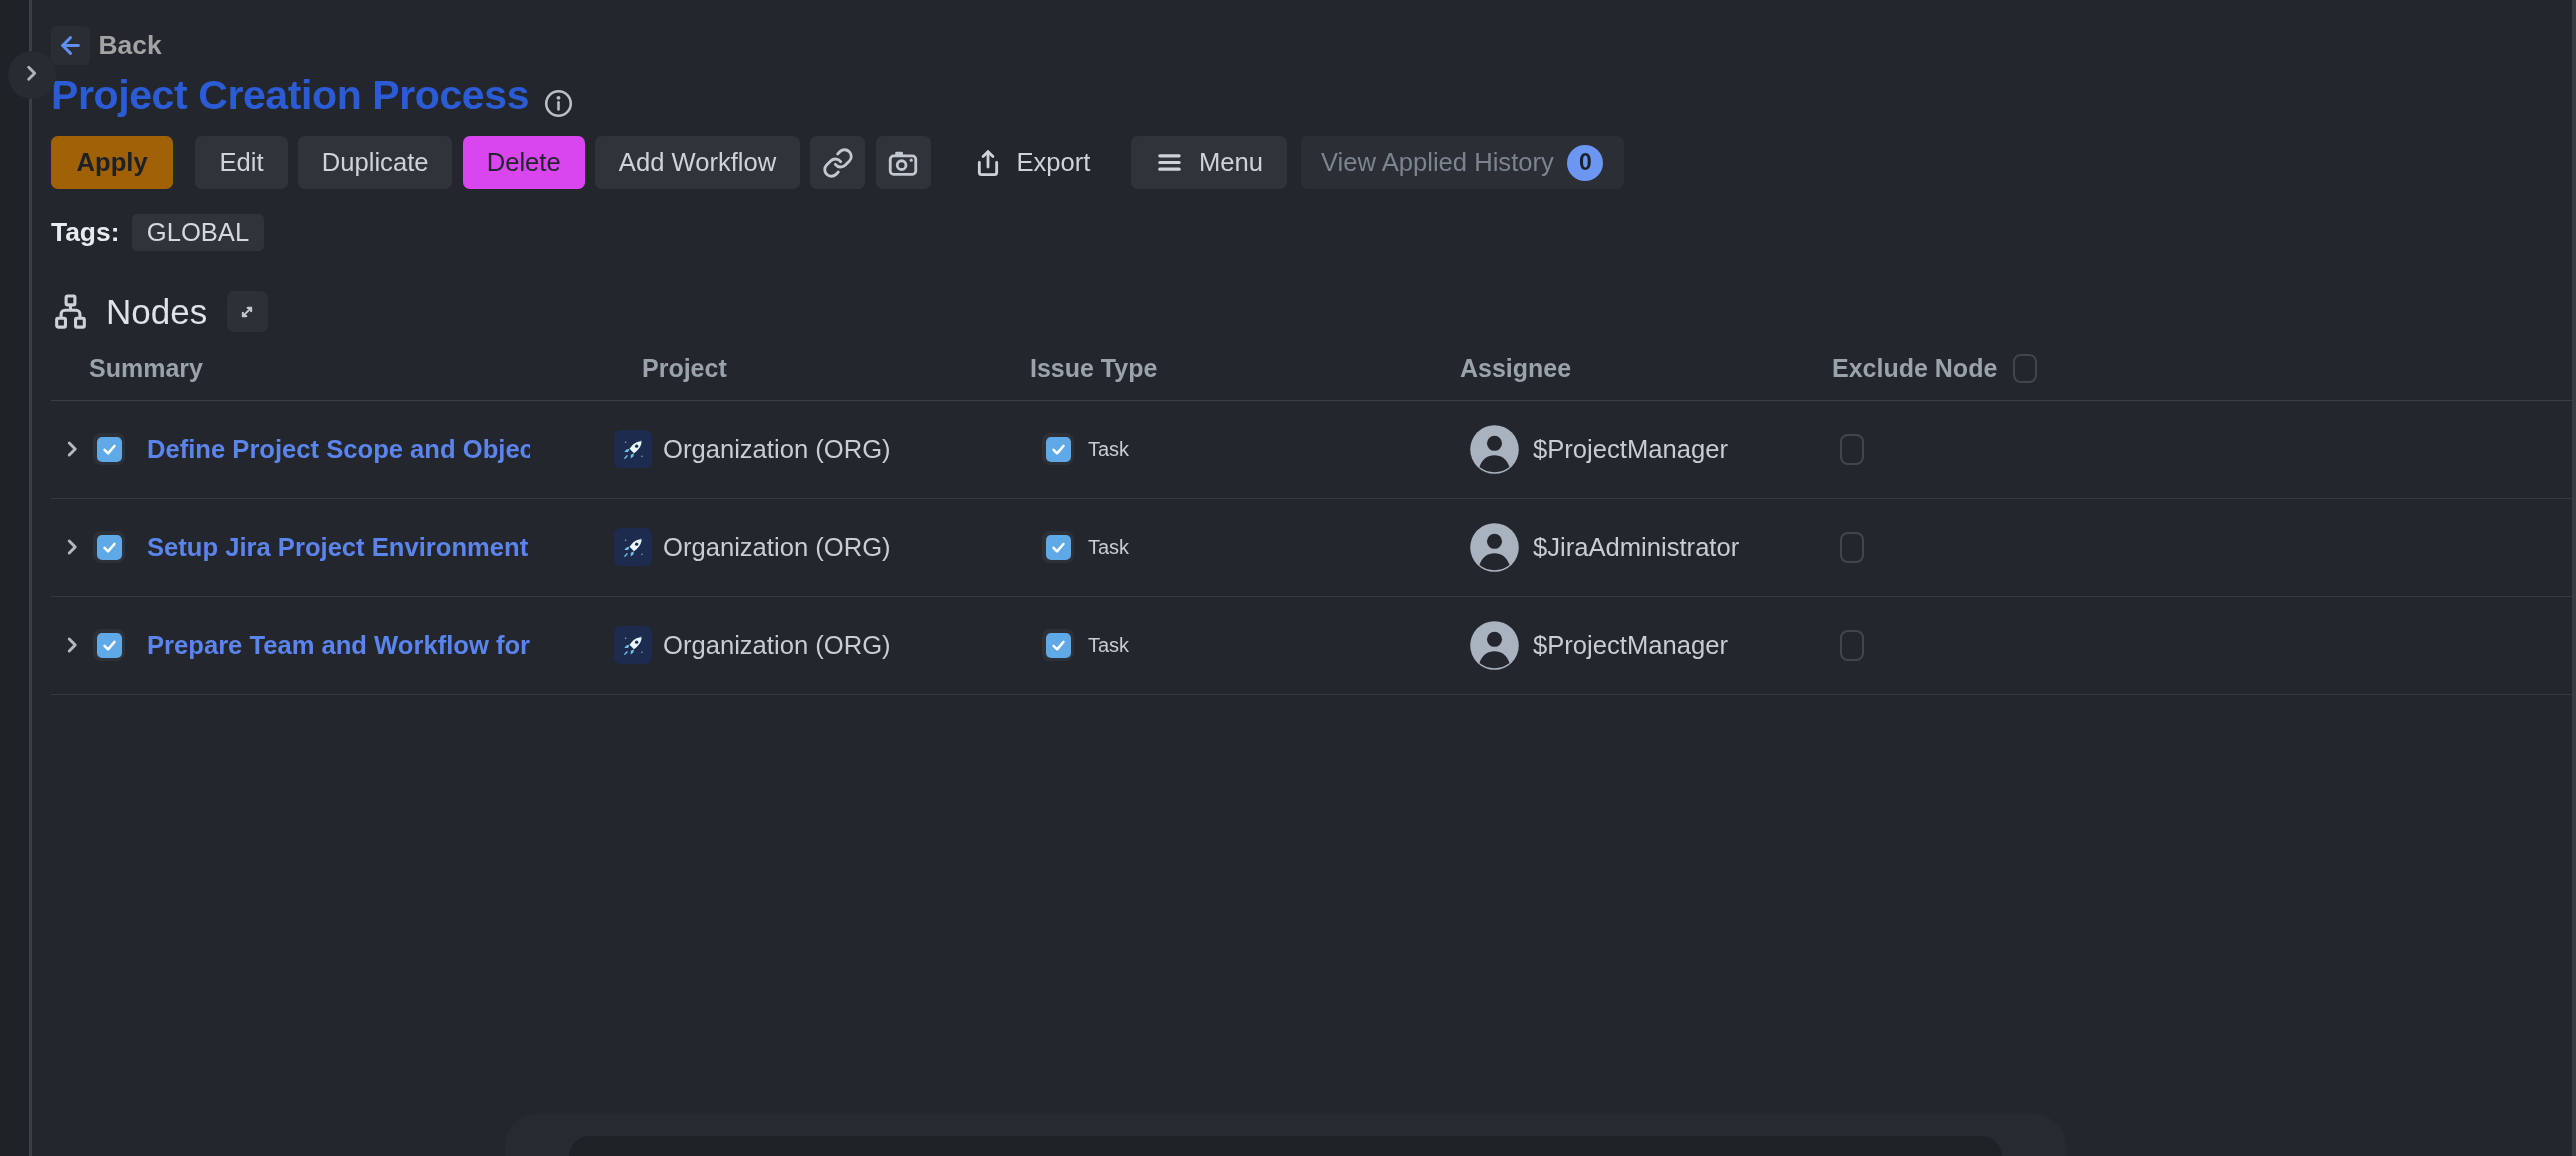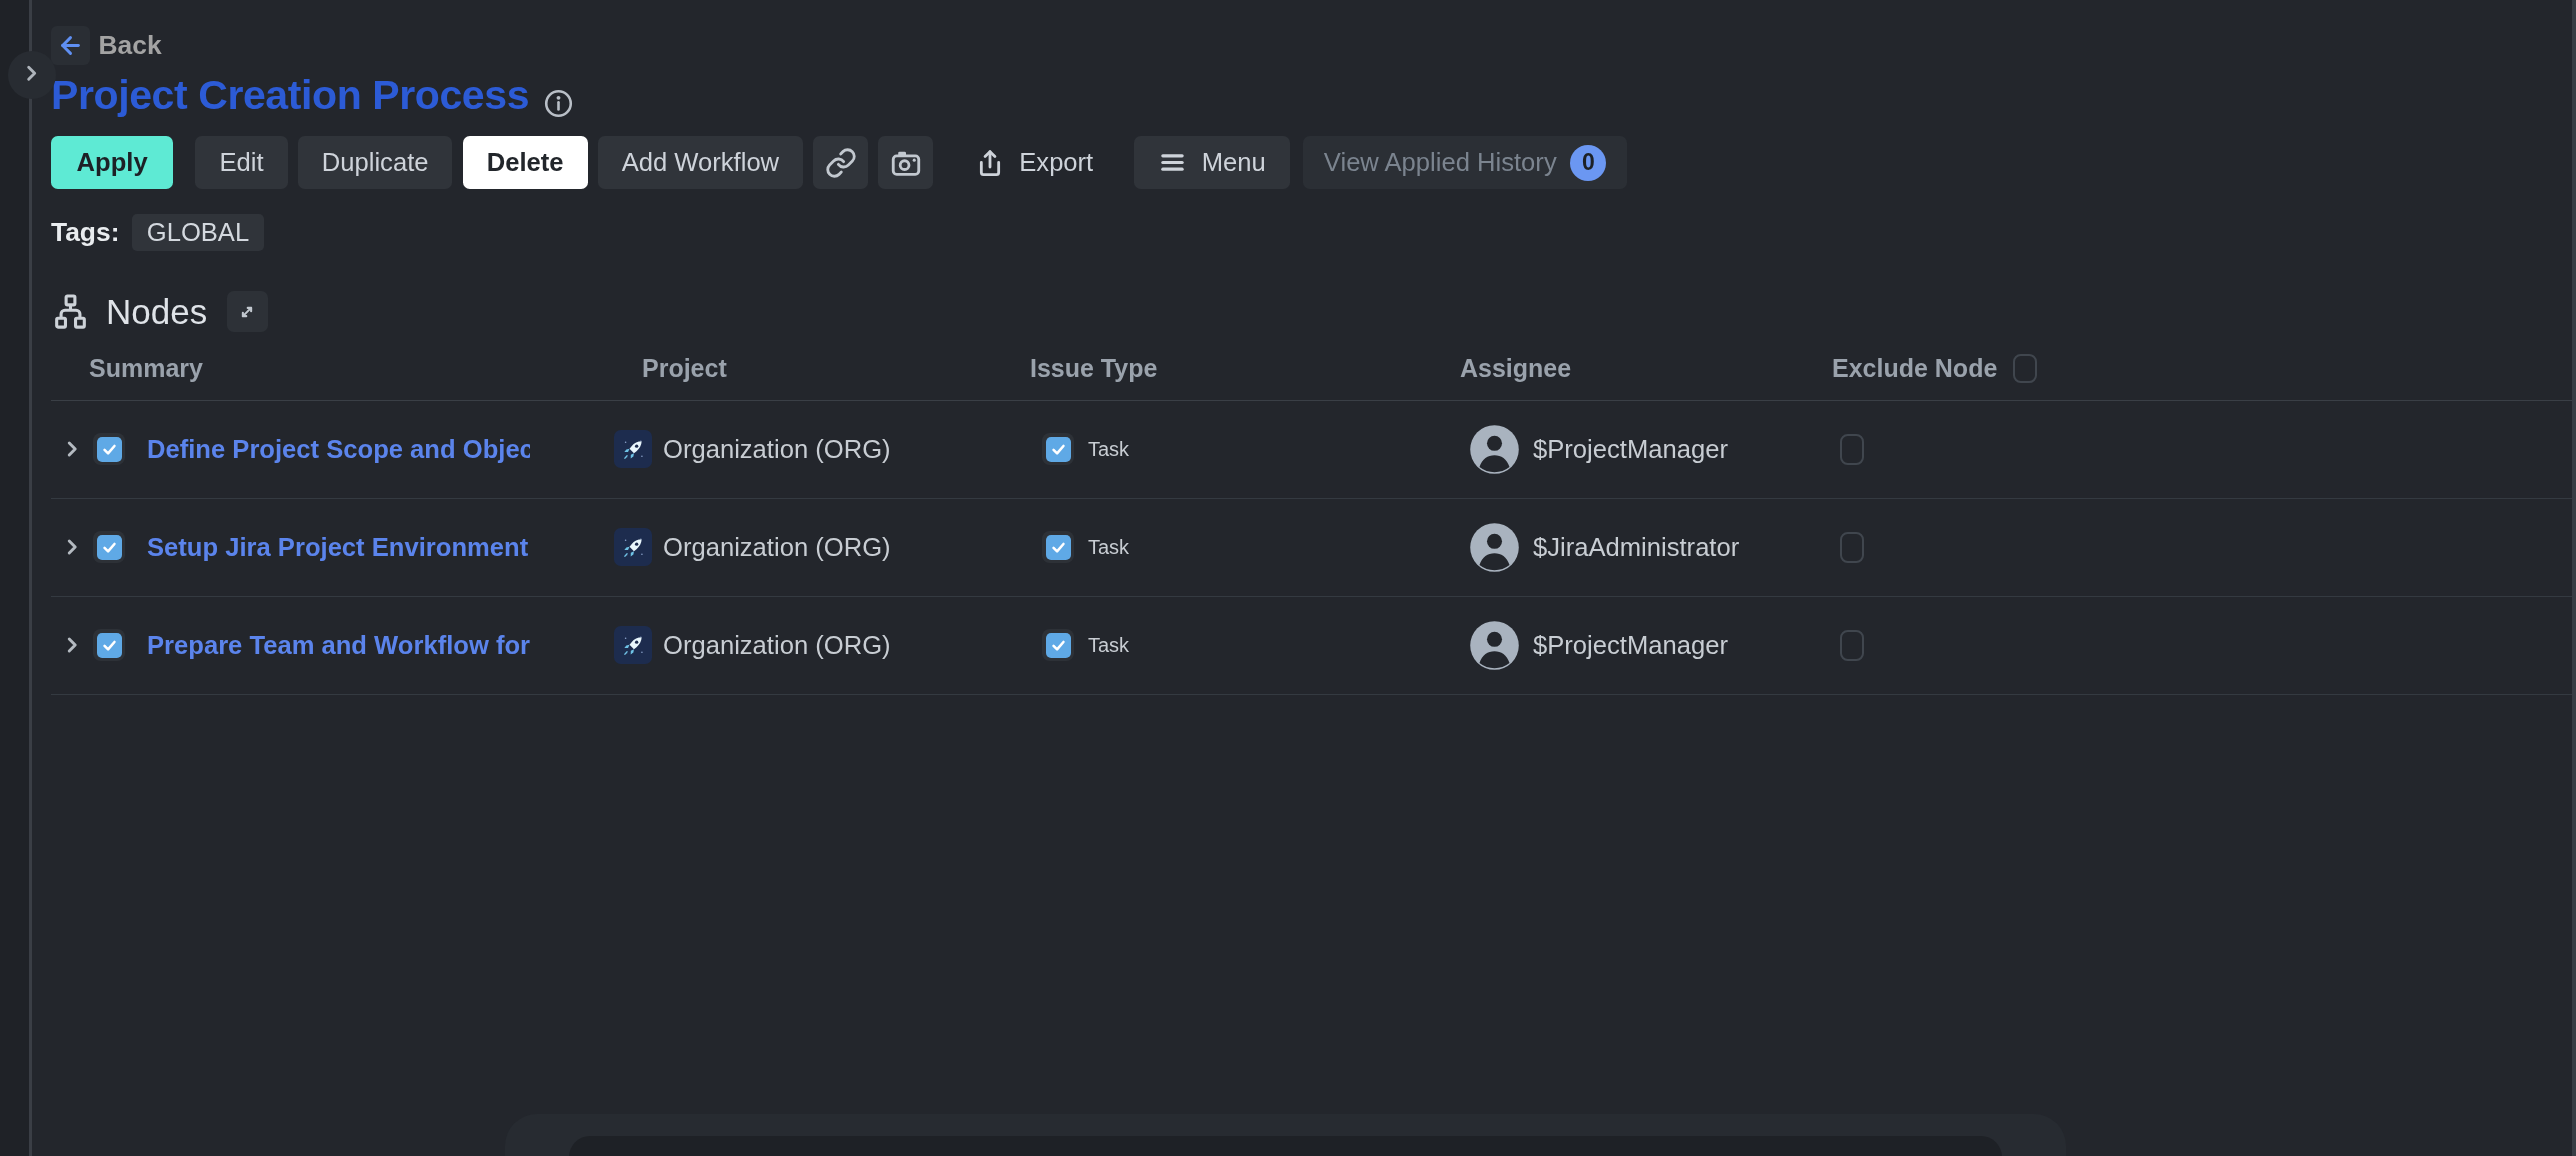--- a/index.html
+++ b/index.html
@@ -28,23 +28,23 @@
 
   
   .title-row { margin-top:8.5px; display:flex; align-items:flex-end; gap:13.6px; height:46px; }
   .page-title { font-size:41px; font-weight:700; color:#2c5bd6; letter-spacing:-0.4px; }
 
   
   .toolbar { margin-top:17px; display:flex; align-items:center; gap:10.2px; height:53px; }
   .btn { height:53px; border-radius:6.8px; display:inline-flex; align-items:center;
     justify-content:center; font-size:25.6px; font-weight:500; padding:0 24px;
     background:#30343a; color:#ced3da; border:none; cursor:pointer; white-space:nowrap; }
-  .btn-apply { background:#5eead4; color:#1d2126; font-weight:600; padding:0 25.6px; }
+  .btn-apply { background:#a16207; color:#1d2126; font-weight:600; padding:0 25.6px; }
   .btn-edit { margin-left:12px; }
-  .btn-delete { background:#ffffff; color:#22262b;font-weight:bold; }
+  .btn-delete { background:#d946ef; color:#22262b; }
   .btn-icon { width:55px; padding:0; }
   .btn-export { background:transparent; gap:12.8px; margin-left:24px; padding:0 6.8px;text-align:center; }
   .btn-menu { margin-left:24px; gap:14.5px; }
   .btn-history { background:#2b2f35; color:#7b848f; gap:13.6px; margin-left:3.4px; padding:0 20.5px; }
   .count-badge { width:36px; height:36px; border-radius:50%; background:#6b97f2;
     color:#1d2126; font-size:23px; font-weight:700; display:flex; align-items:center; justify-content:center; }
 
   
   .tags-row { margin-top:25.6px; display:flex; align-items:center; gap:12.8px; height:36px; }
   .tags-label { font-size:26.4px; font-weight:700; color:#e9ecef; }

